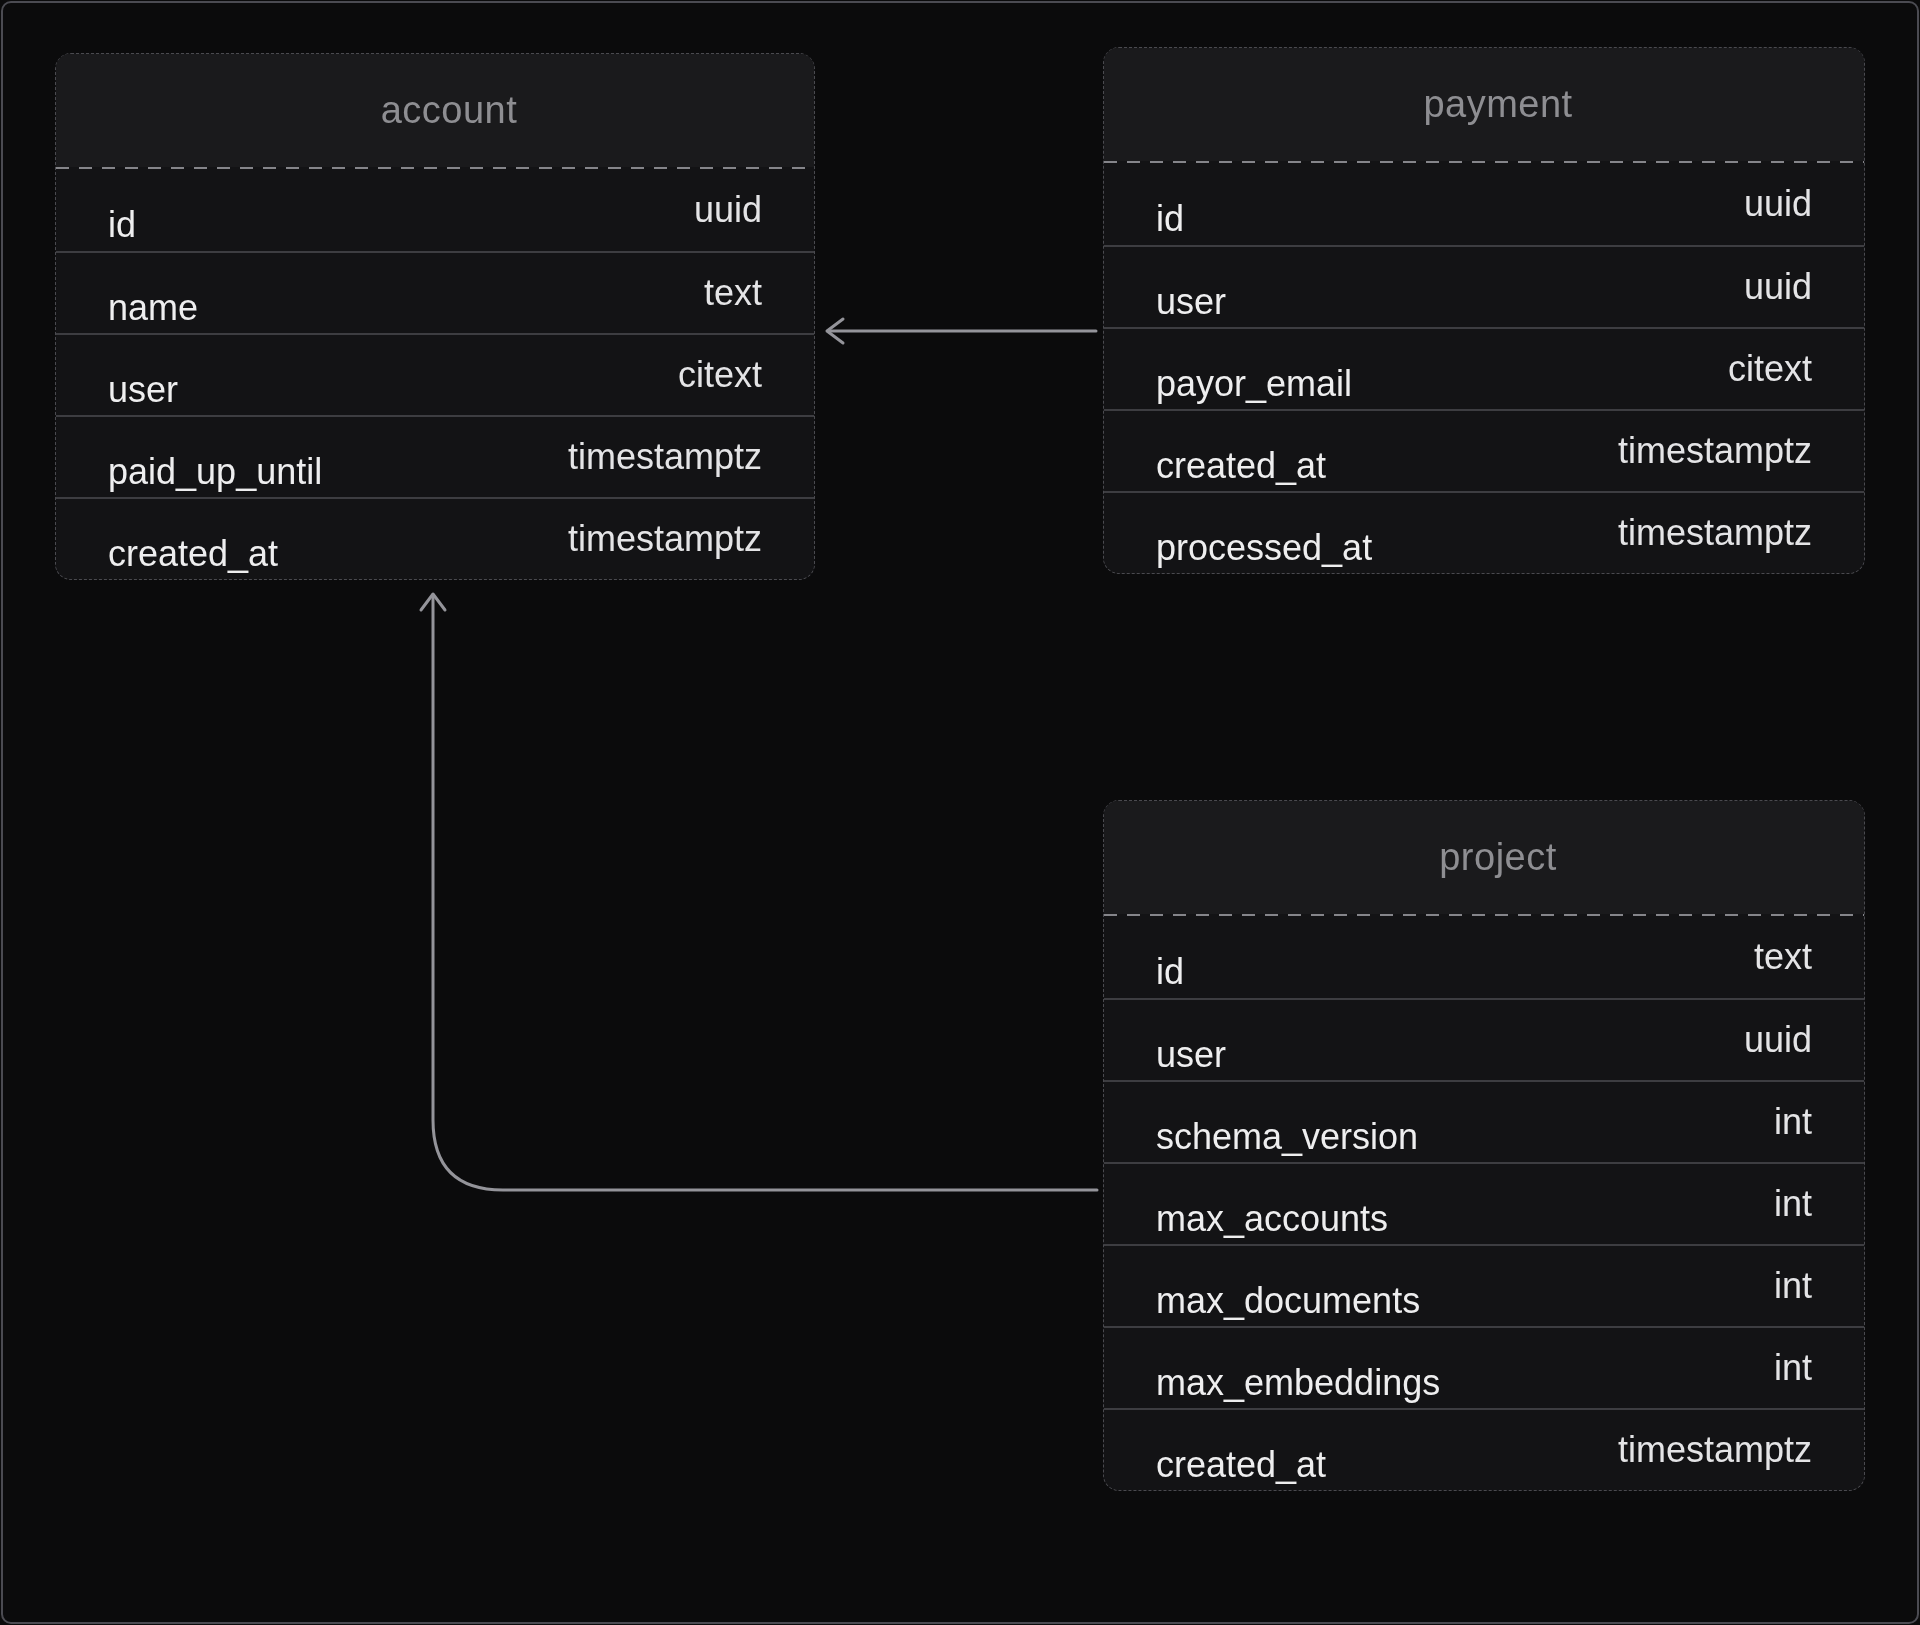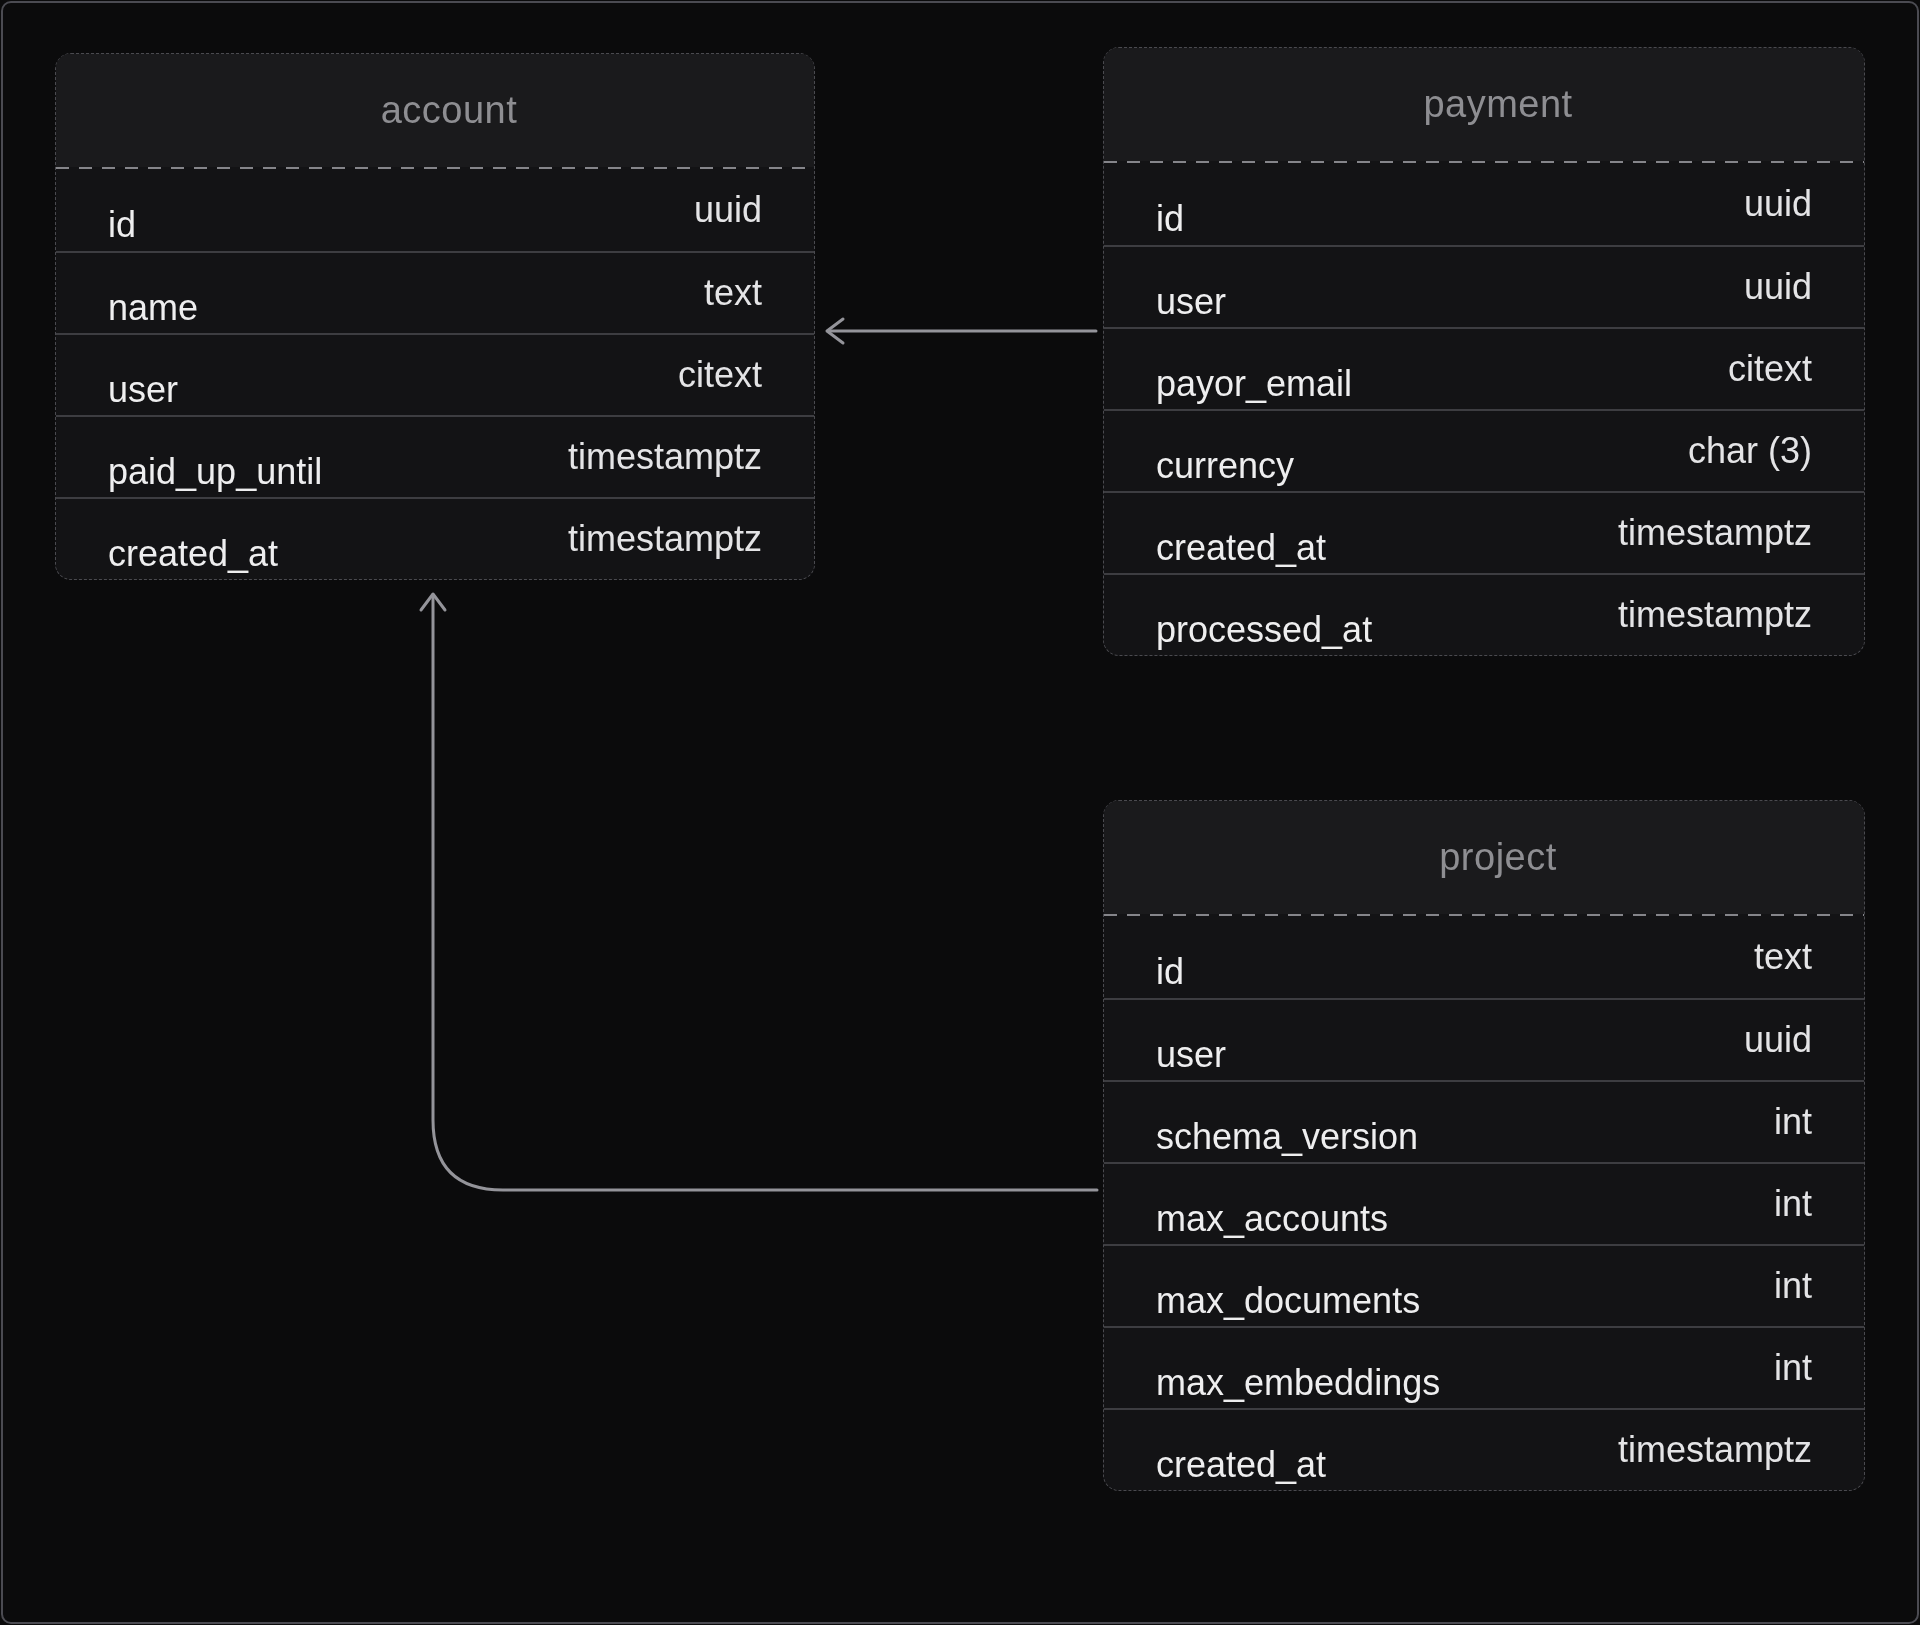--- a/index.html
+++ b/index.html
@@ -147,24 +147,20 @@
       </div>
       <div class="col-row">
         <span class="col-name">user</span>
         <span class="col-type">uuid</span>
       </div>
       <div class="col-row">
         <span class="col-name">payor_email</span>
         <span class="col-type">citext</span>
       </div>
       <div class="col-row">
-        <span class="col-name">currency</span>
-        <span class="col-type">char (3)</span>
-      </div>
-      <div class="col-row">
         <span class="col-name">created_at</span>
         <span class="col-type">timestamptz</span>
       </div>
       <div class="col-row">
         <span class="col-name">processed_at</span>
         <span class="col-type">timestamptz</span>
       </div>
     </div>
   </div>
 

